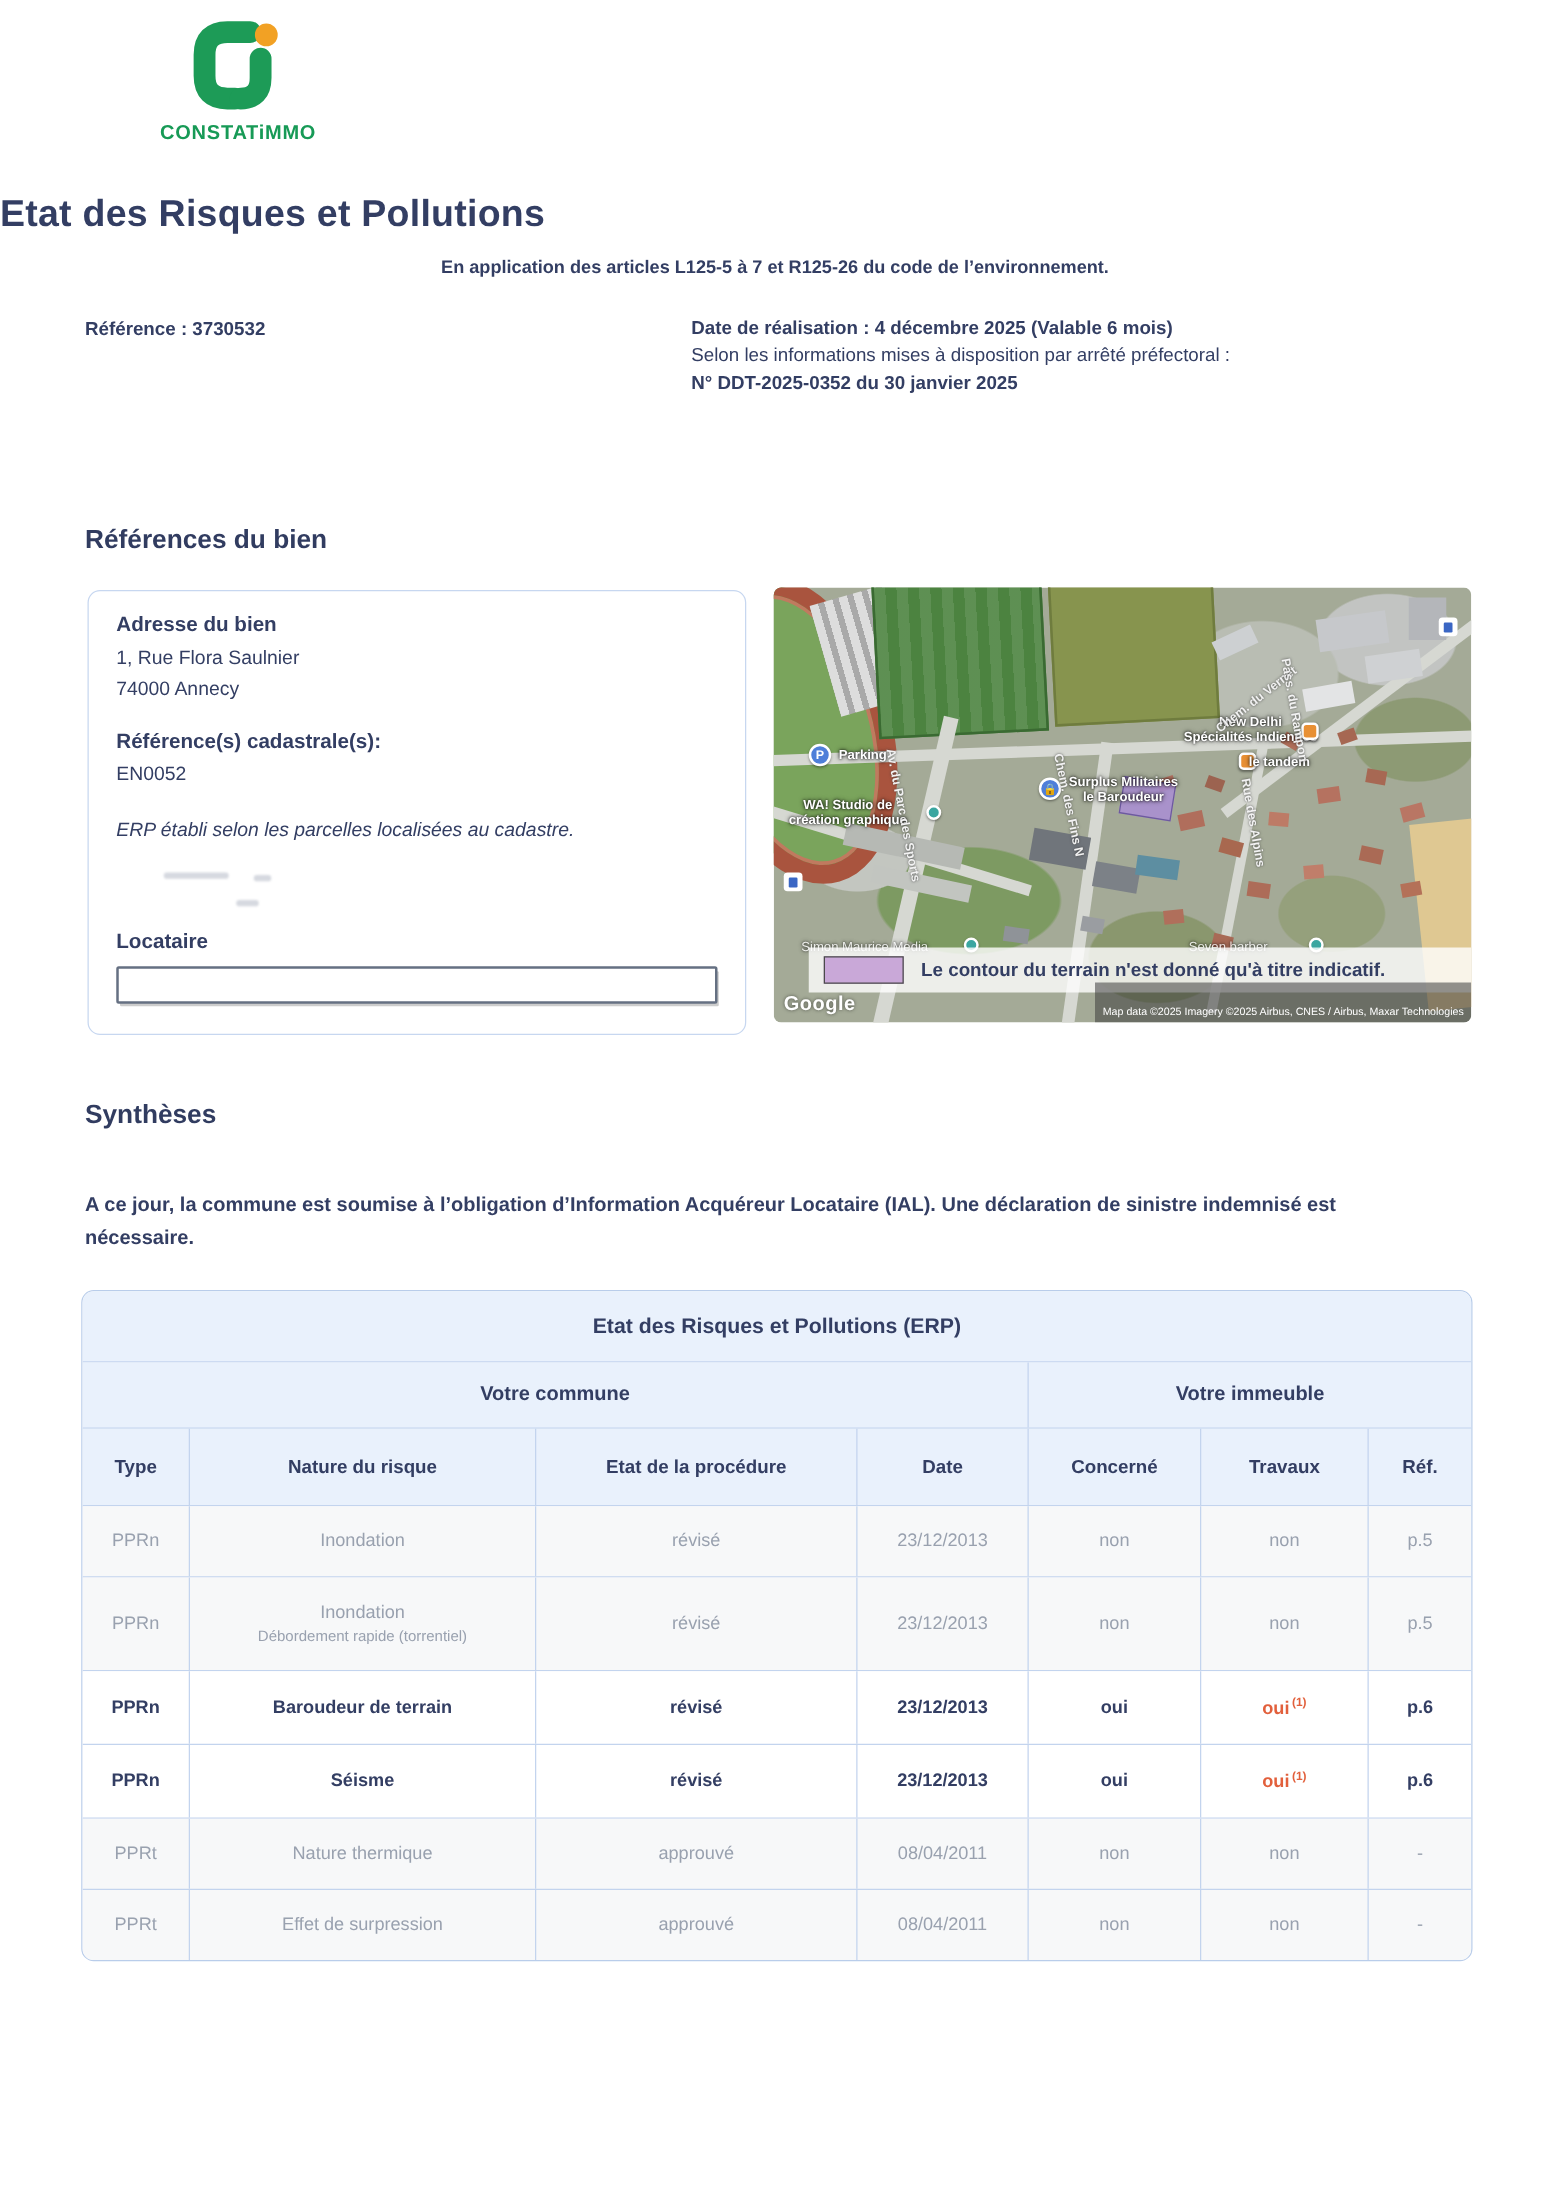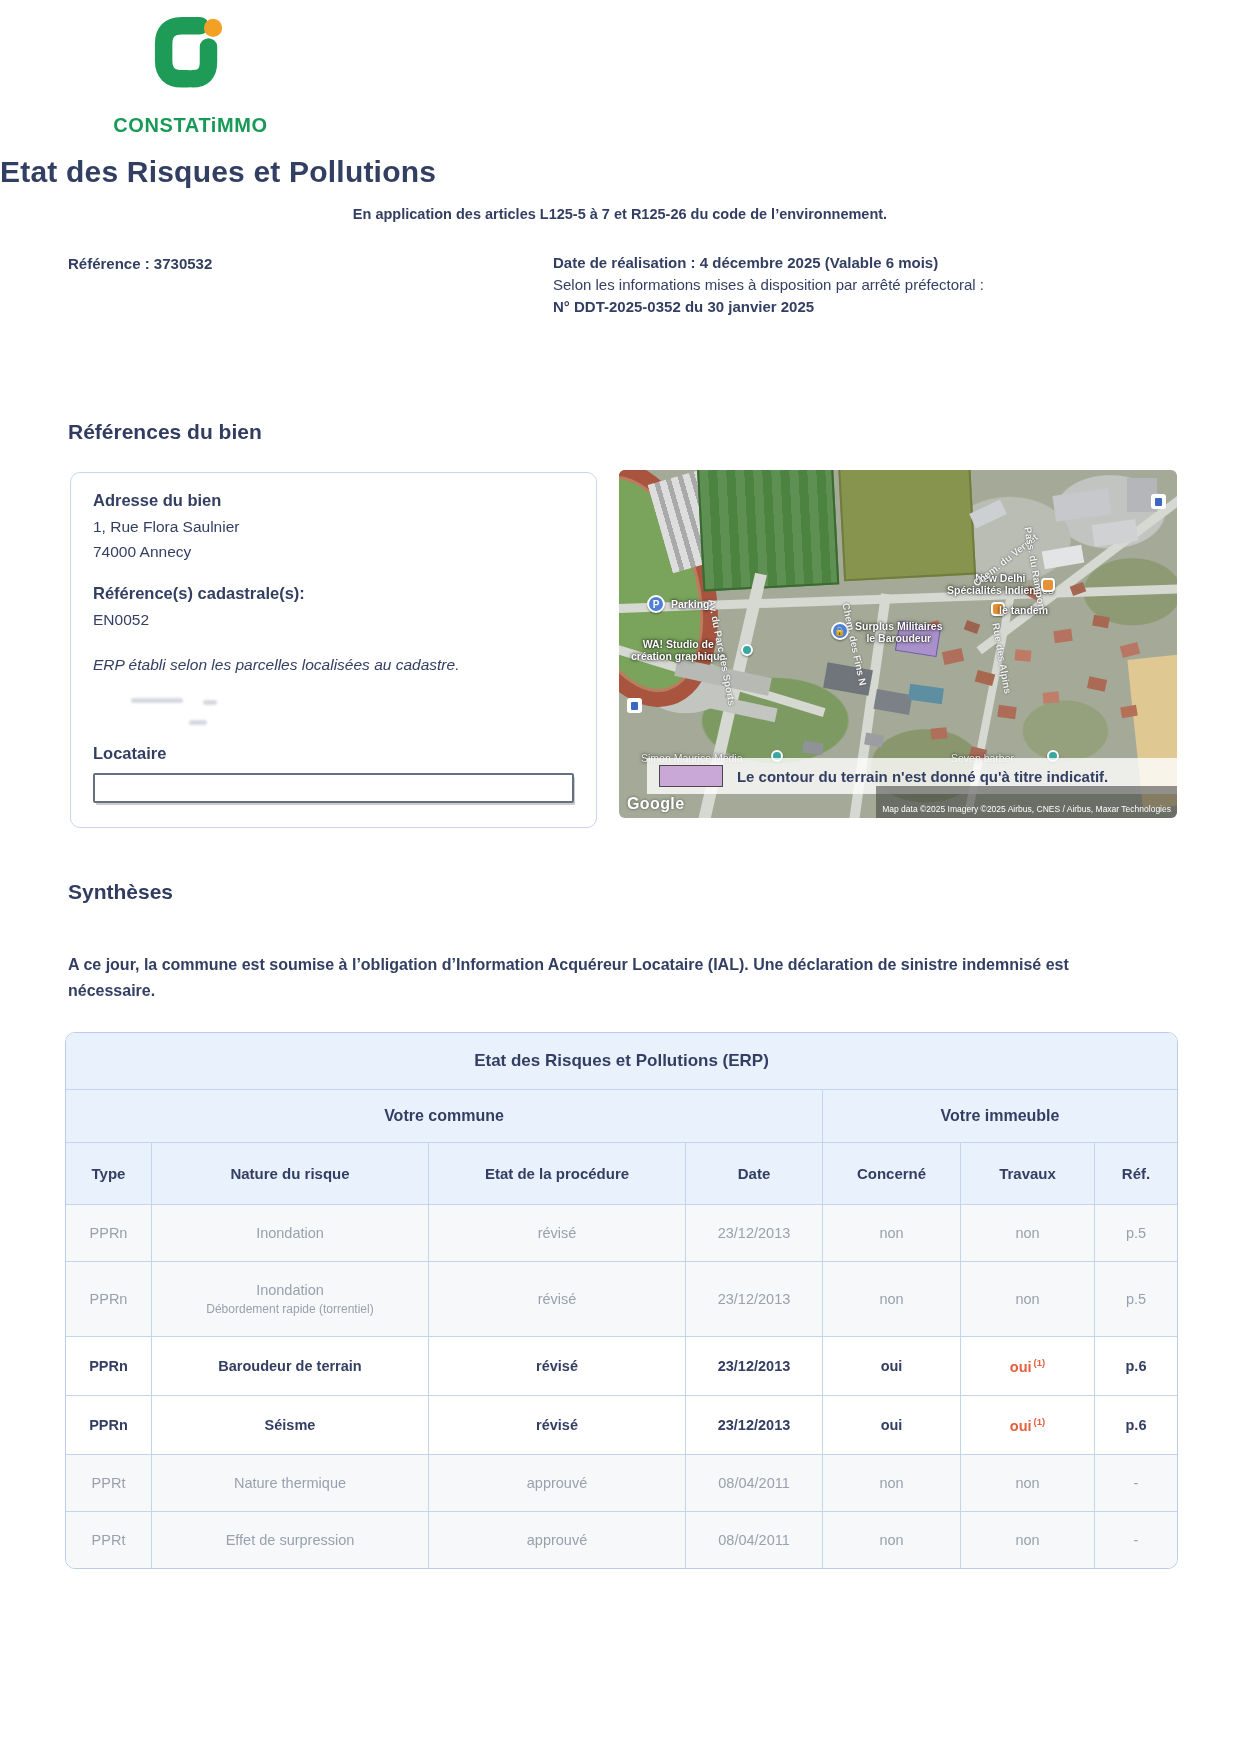--- a/index.html
+++ b/index.html
@@ -8,21 +8,21 @@
     --box-border:#c7d7f0;
   }
   *{margin:0;padding:0;box-sizing:border-box;}
   html,body{background:#e9e9e9;}
   .page{position:relative;width:1240px;height:1754px;background:#ffffff;margin:0 auto;
     font-family:"Liberation Sans",sans-serif;color:var(--navy);overflow:hidden;}
 
   
   .logo{position:absolute;left:103px;top:14px;width:175px;text-align:center;}
   .logo svg{display:block;margin:0 auto;}
-  .logo .brand{margin-top:22px;font-size:20px;font-weight:bold;color:var(--green);letter-spacing:.6px;}
+  .logo .brand{margin-top:6px;font-size:16px;font-weight:bold;color:var(--green);letter-spacing:.6px;}
 
   .doc-title{position:absolute;left:0;right:70px;top:155px;text-align:left;
     font-size:30px;font-weight:bold;color:var(--navy);letter-spacing:.2px;}
   .doc-subtitle{position:absolute;left:0;right:0;top:206px;text-align:center;
     font-size:14.5px;font-weight:600;color:var(--navy);}
 
   .meta-left{position:absolute;left:68px;top:255px;font-size:15px;font-weight:bold;}
   .meta-right{position:absolute;left:553px;top:252px;width:590px;font-size:15px;line-height:22px;}
   .meta-right .b{font-weight:bold;}
 

